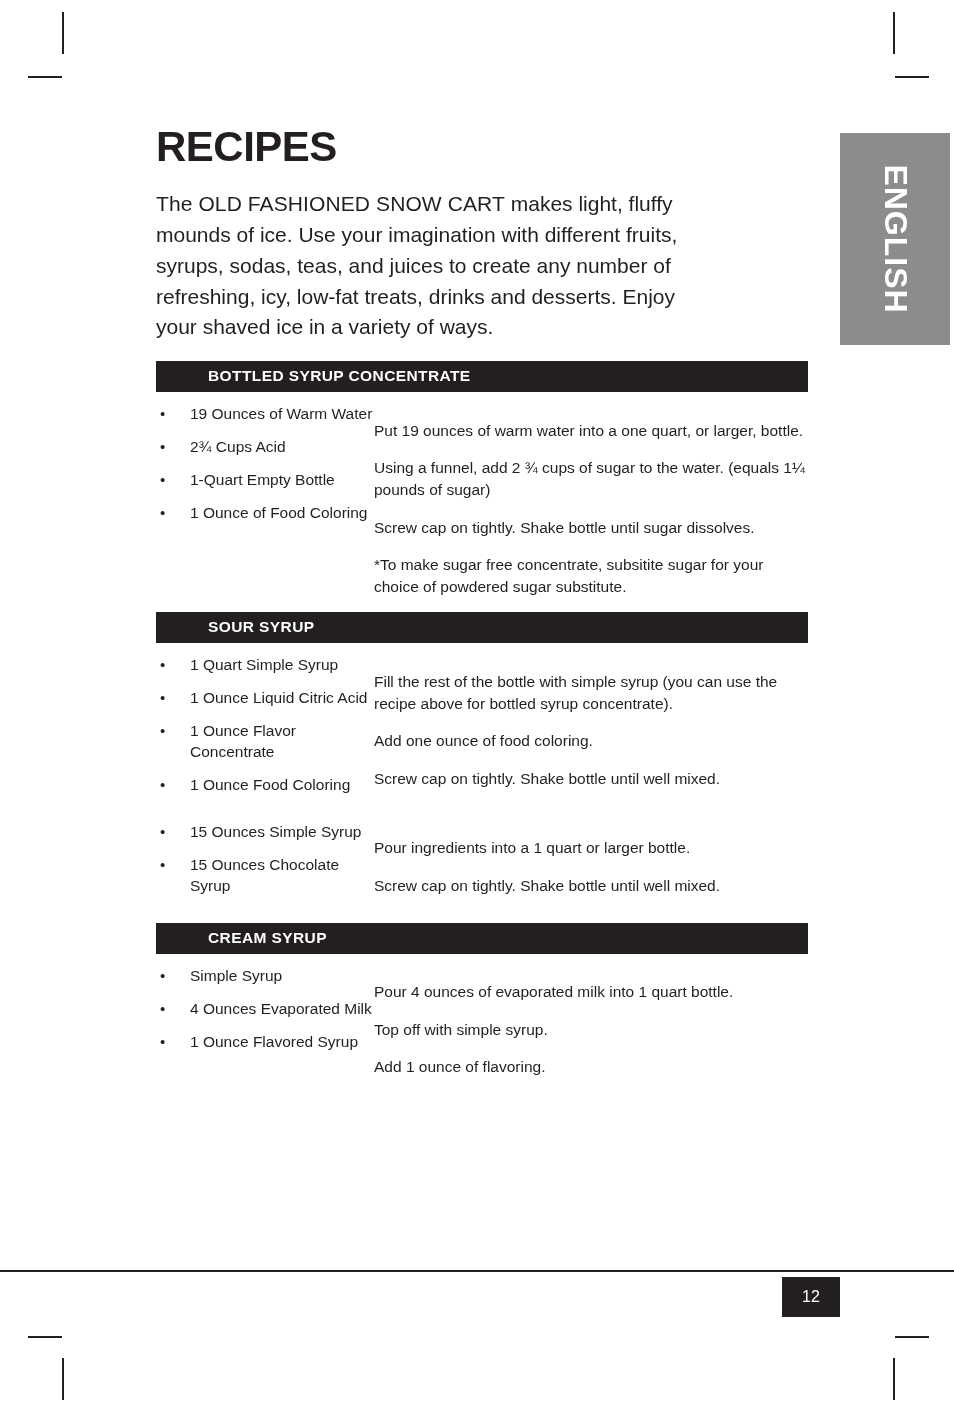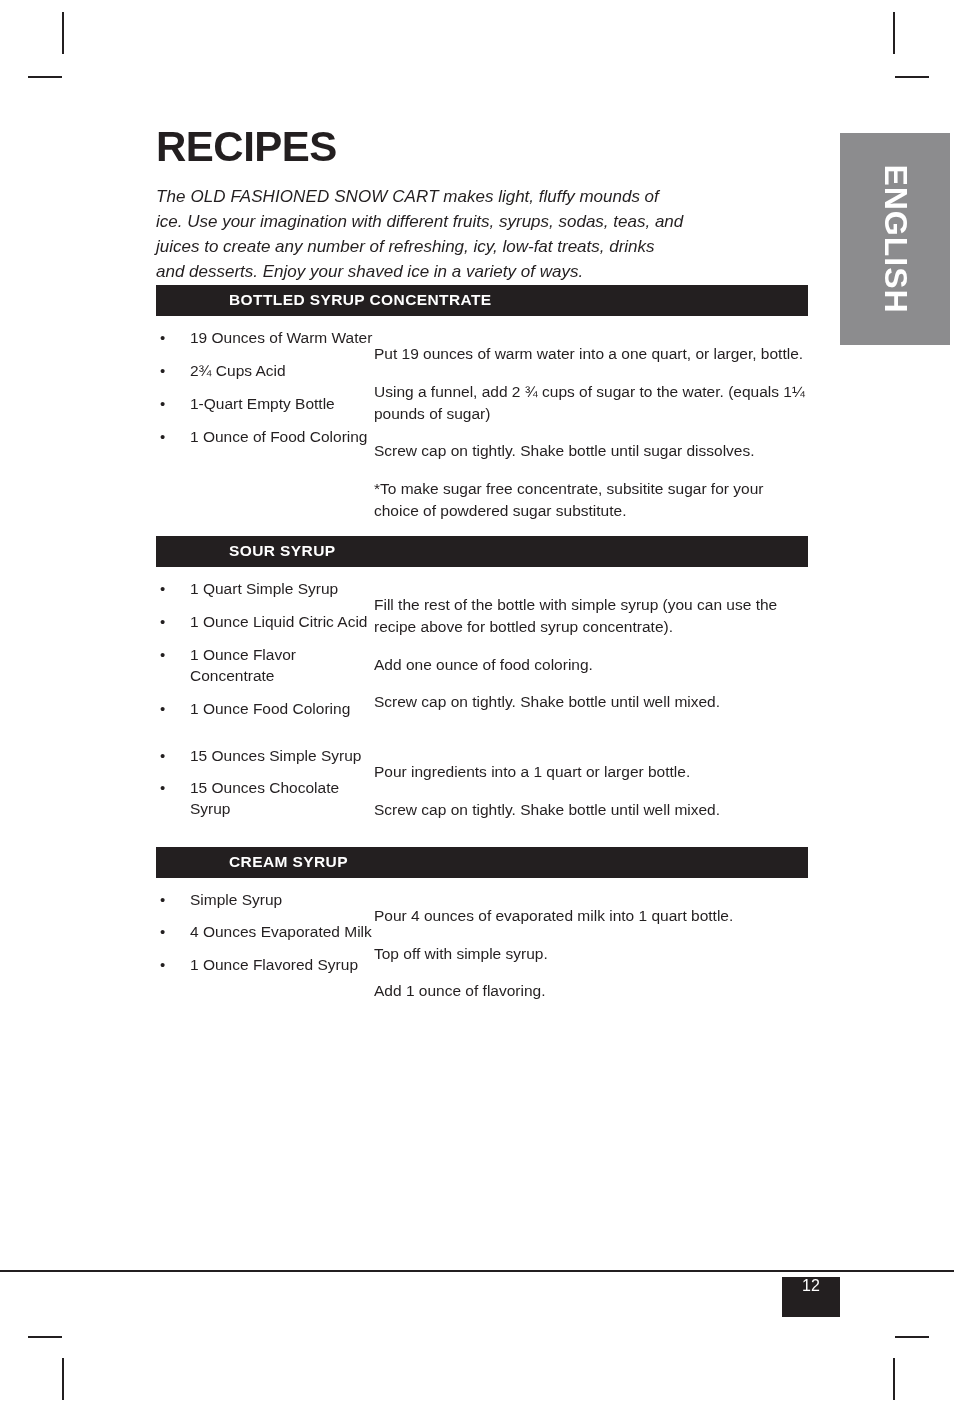--- a/index.html
+++ b/index.html
@@ -58,35 +58,34 @@
   .page-title {
     font-size: 42px;
     font-weight: bold;
     letter-spacing: -0.5px;
     margin-top: 126px;
     margin-bottom: 10px;
     line-height: 1;
   }
 
   .intro {
-    font-size: 17px;
+    font-size: 21px;
     line-height: 1.47;
     width: 530px;
-    margin-bottom: 0;
-    font-style: italic;
+    margin-bottom: 18px;
   }
   .intro .caps { letter-spacing: 0.1px; }
 
   .section-bar {
     background: #231f20;
     color: #ffffff;
     font-size: 15.5px;
     font-weight: bold;
     letter-spacing: 0.4px;
-    padding: 6px 0 7px 73px;
+    padding: 6px 0 7px 52px;
     margin-bottom: 10px;
   }
 
   .section-body {
     display: flex;
     align-items: flex-start;
   }
   .ingredients {
     width: 218px;
     flex: 0 0 218px;
@@ -132,21 +131,21 @@
   .page-num-box {
     position: absolute;
     left: 782px;
     top: 1277px;
     width: 58px;
     height: 40px;
     background: #231f20;
     color: #ffffff;
     font-size: 16px;
     display: flex;
-    align-items: flex-start;
+    align-items: center;
     justify-content: center;
   }
 </style>
 </head>
 <body>
 
 <div class="crop crop-v" style="left:62px; top:12px; height:42px;"></div>
 <div class="crop crop-h" style="left:28px; top:76px; width:34px;"></div>
 <div class="crop crop-v" style="left:893px; top:12px; height:42px;"></div>
 <div class="crop crop-h" style="left:895px; top:76px; width:34px;"></div>

